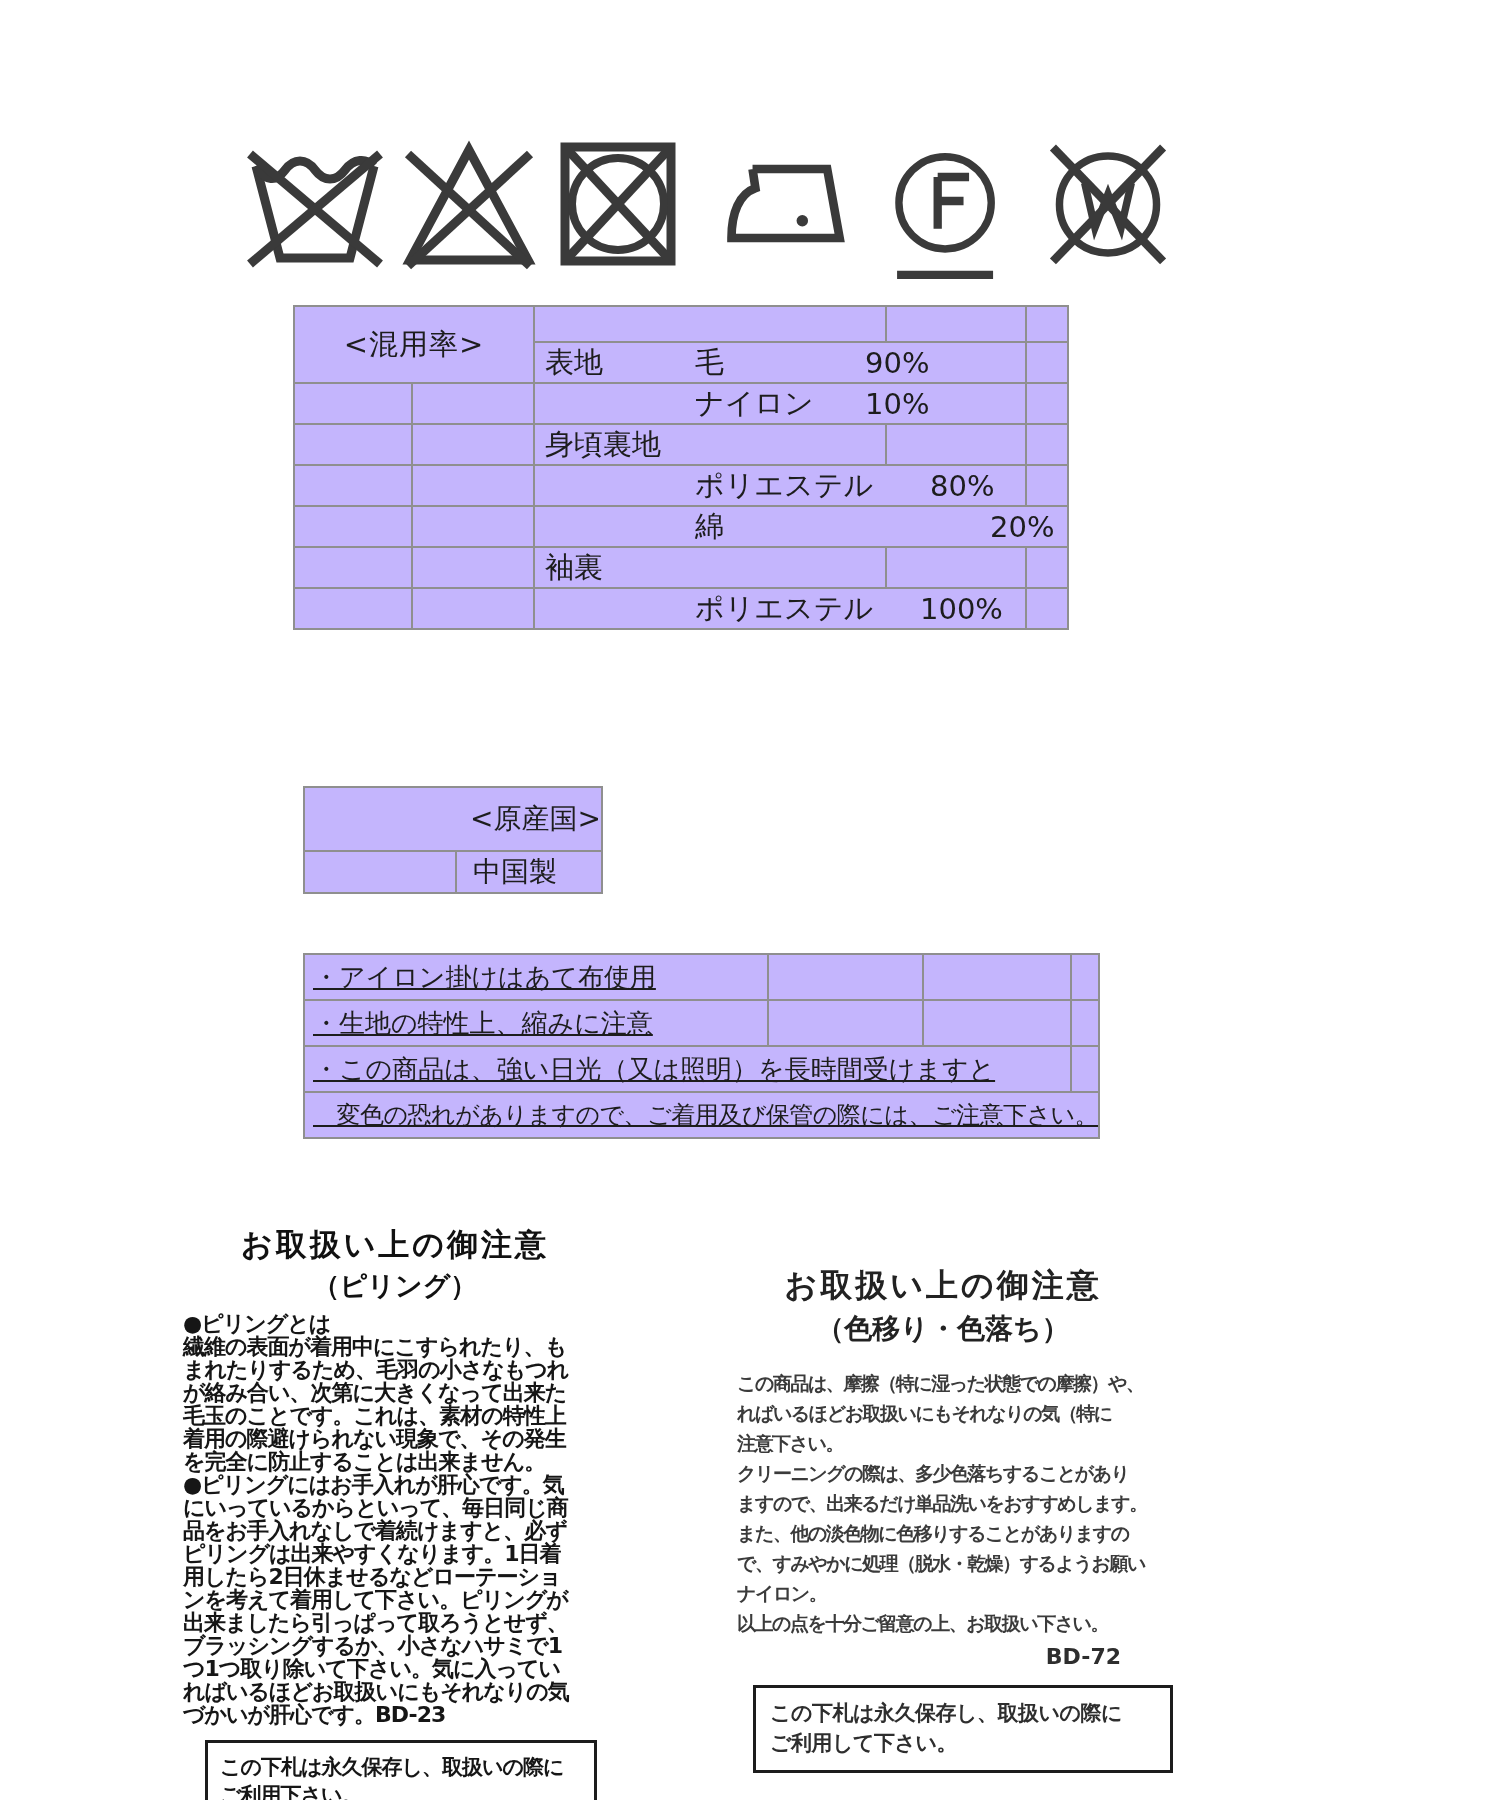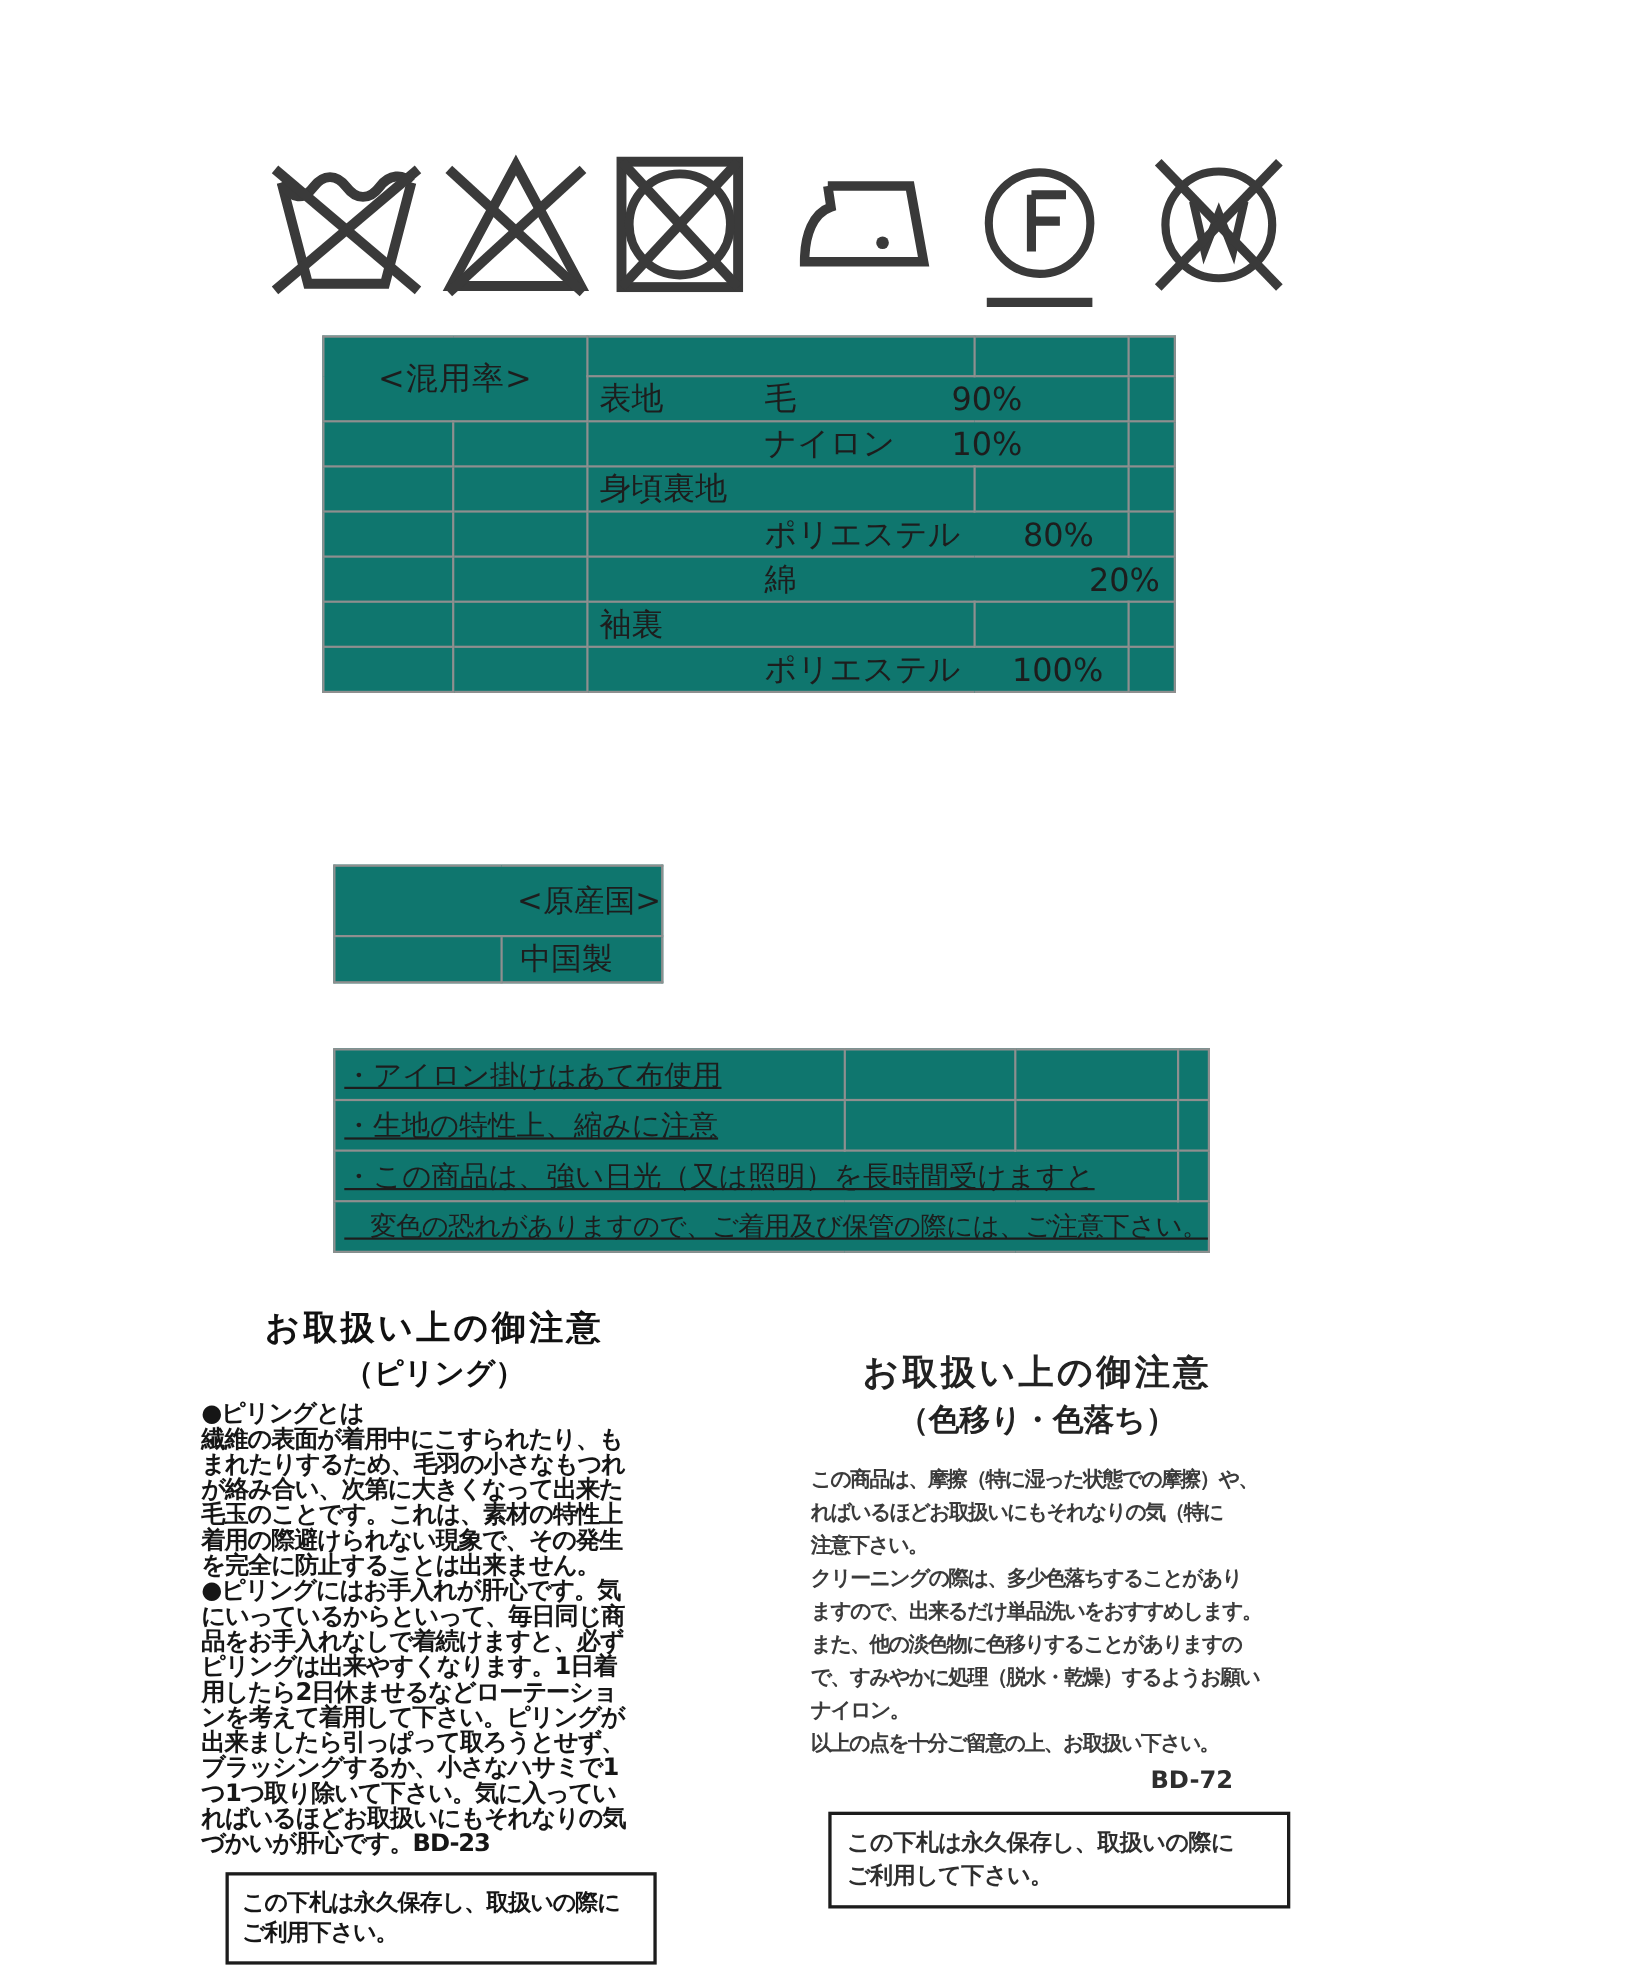--- a/index.html
+++ b/index.html
@@ -9,21 +9,21 @@
     margin:0 auto;
   }
   
   .symrow{position:absolute;left:240px;top:138px;display:flex;align-items:flex-start;}
   .symrow svg{display:block;margin-right:6px;}
   .symrow svg.sp{margin-left:26px;}
   .sym-stroke{stroke:#3a3a3a;fill:none;stroke-width:9;stroke-linecap:butt;}
   .sym-thin{stroke:#3a3a3a;fill:none;stroke-width:8;}
   .sym-fill{fill:#3a3a3a;}
   
-  table.xl{border-collapse:collapse;table-layout:fixed;position:absolute;background:#0f766e;}
+  table.xl{border-collapse:collapse;table-layout:fixed;position:absolute;background:#c4b5fd;}
   table.xl td{border:2px solid #8f8f8f;padding:0;vertical-align:middle;overflow:visible;}
   table.xl{border:2px solid #7a7a7a;}
   .comp{left:293px;top:305px;font-size:29px;}
   .comp tr{height:41px;}
   .comp tr.short{height:36px;}
   .comp td.lbl{text-align:center;font-size:29px;letter-spacing:1px;}
   .comp td.rel{position:relative;}
   .comp .part{position:absolute;left:10px;top:50%;transform:translateY(-50%);white-space:nowrap;}
   .comp .fiber{position:absolute;left:160px;top:50%;transform:translateY(-50%);white-space:nowrap;}
   .comp .pct{position:absolute;top:50%;transform:translateY(-50%);white-space:nowrap;}
@@ -33,21 +33,21 @@
   .orig td.center{text-align:right;}
   .orig td.val{padding-left:16px;}
   .notes{left:303px;top:953px;font-size:26px;}
   .notes tr{height:46px;text-decoration:underline;}
   .notes td.txt{padding-left:8px;white-space:nowrap;}
   .notes td.dense{font-size:24px;letter-spacing:-0.5px;white-space:pre;}
   
   .block{position:absolute;color:#141414;}
   .blk-left{left:183px;top:1186px;width:424px;}
   .blk-right{left:737px;top:1226px;width:412px;color:#3b3b3b;}
-  .blk-title{font-weight:bold;text-align:center;letter-spacing:3px;}
+  .blk-title{font-weight:bold;text-align:center;letter-spacing:3px;margin-top:38px;}
   .blk-left .blk-title{font-size:31px;color:#111;}
   .blk-right .blk-title{font-size:32px;color:#222;}
   .blk-sub{font-weight:bold;text-align:center;}
   .blk-left .blk-sub{font-size:27px;margin-top:2px;color:#111;}
   .blk-right .blk-sub{font-size:28px;margin-top:2px;color:#222;}
   .body-l{margin-top:8px;font-size:22px;font-weight:bold;line-height:23px;letter-spacing:-1px;color:#161616;}
   .body-l .bl{white-space:nowrap;}
   .body-l .lastline{display:flex;justify-content:flex-start;}
   .body-l .code{padding-right:4px;}
   .body-r{margin-top:20px;font-size:19px;font-weight:bold;line-height:30px;letter-spacing:-1.5px;}

